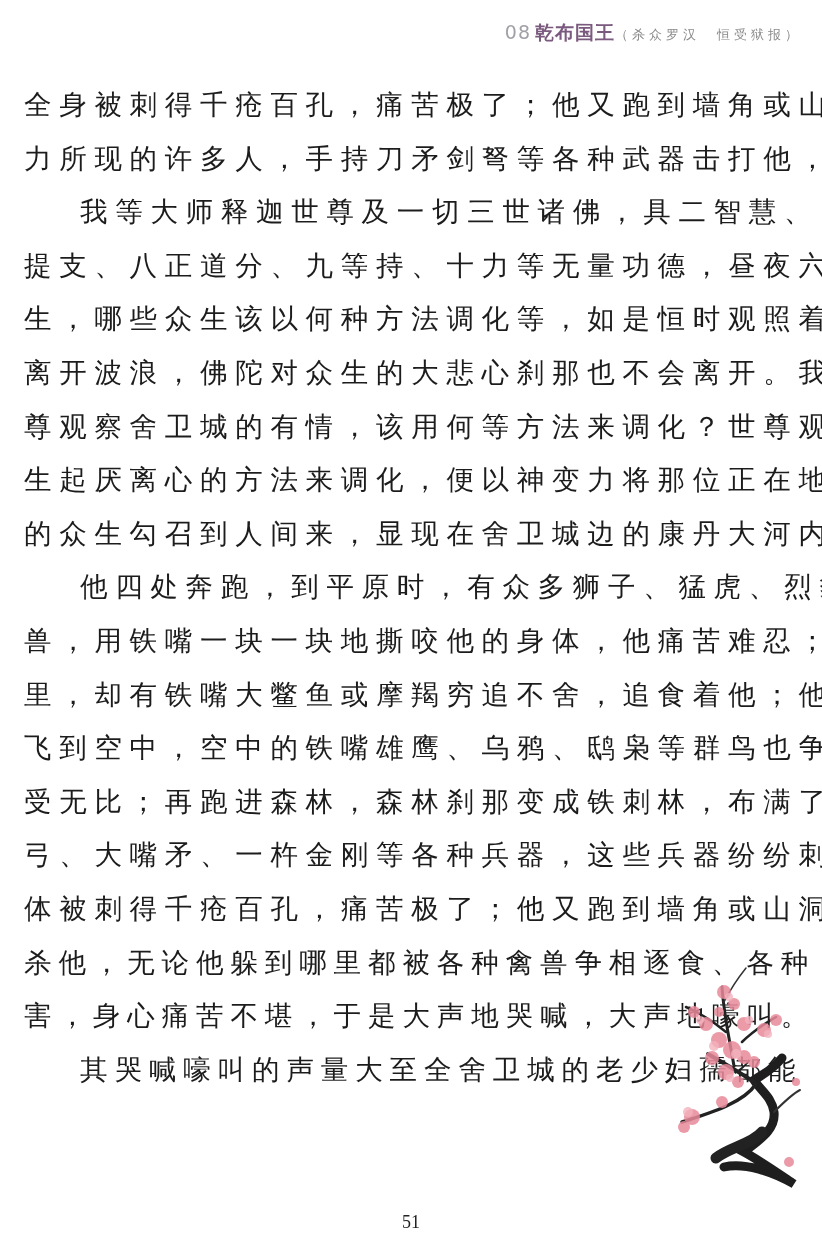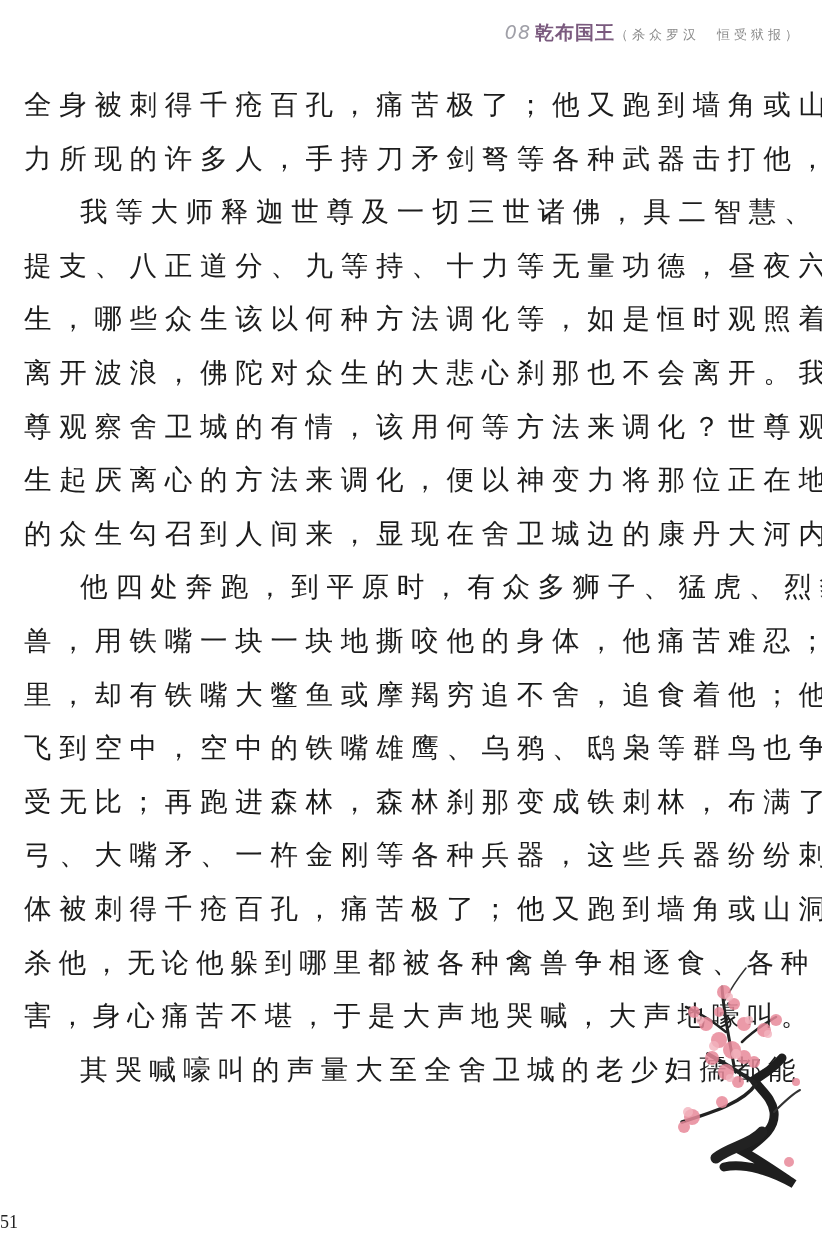--- a/index.html
+++ b/index.html
@@ -17,21 +17,20 @@
     .running-header {
       position: absolute;
       top: 20px;
       right: 20px;
       font-size: 19px;
       white-space: nowrap;
       letter-spacing: 1px;
     }
     .running-header .chapter-num {
       color: #a0a0a8;
-      font-style: italic;
       margin-right: 4px;
     }
     .running-header .chapter-title {
       color: #7a5a7e;
       font-weight: bold;
     }
     .running-header .chapter-sub {
       color: #8a8a8a;
       font-size: 13px;
       letter-spacing: 4px;
@@ -63,21 +62,21 @@
       left: 664px;
       top: 962px;
       width: 150px;
       height: 230px;
     }
     .page-number {
       position: absolute;
       top: 1212px;
       left: 0;
       width: 822px;
-      text-align: left;
+      text-align: center;
       font-family: "Liberation Serif", "DejaVu Serif", serif;
       font-size: 18px;
       color: #222222;
     }
   </style>
 </head>
 <body>
 
 <div class="running-header">
   <span class="chapter-num">08</span><span class="chapter-title">乾布国王</span><span class="chapter-sub">（杀众罗汉　恒受狱报）</span>

